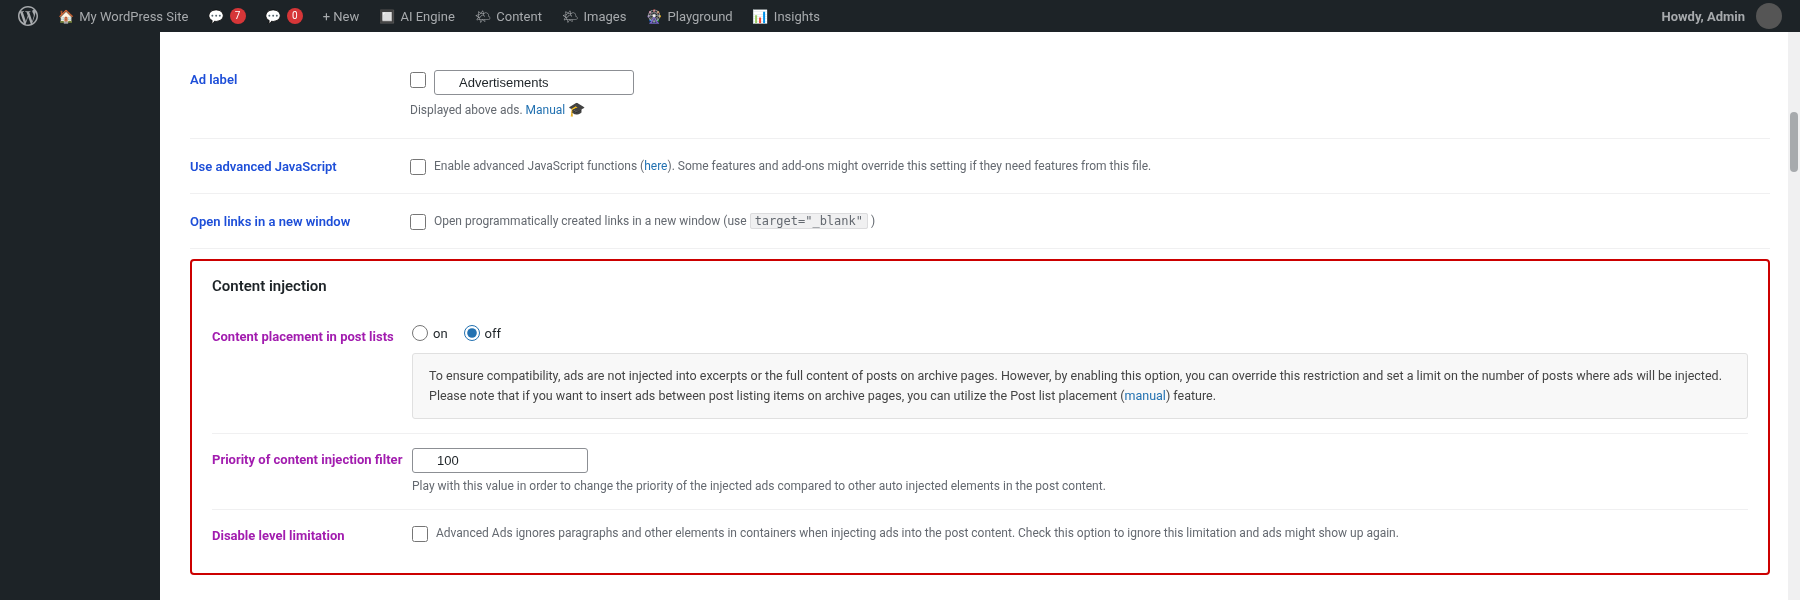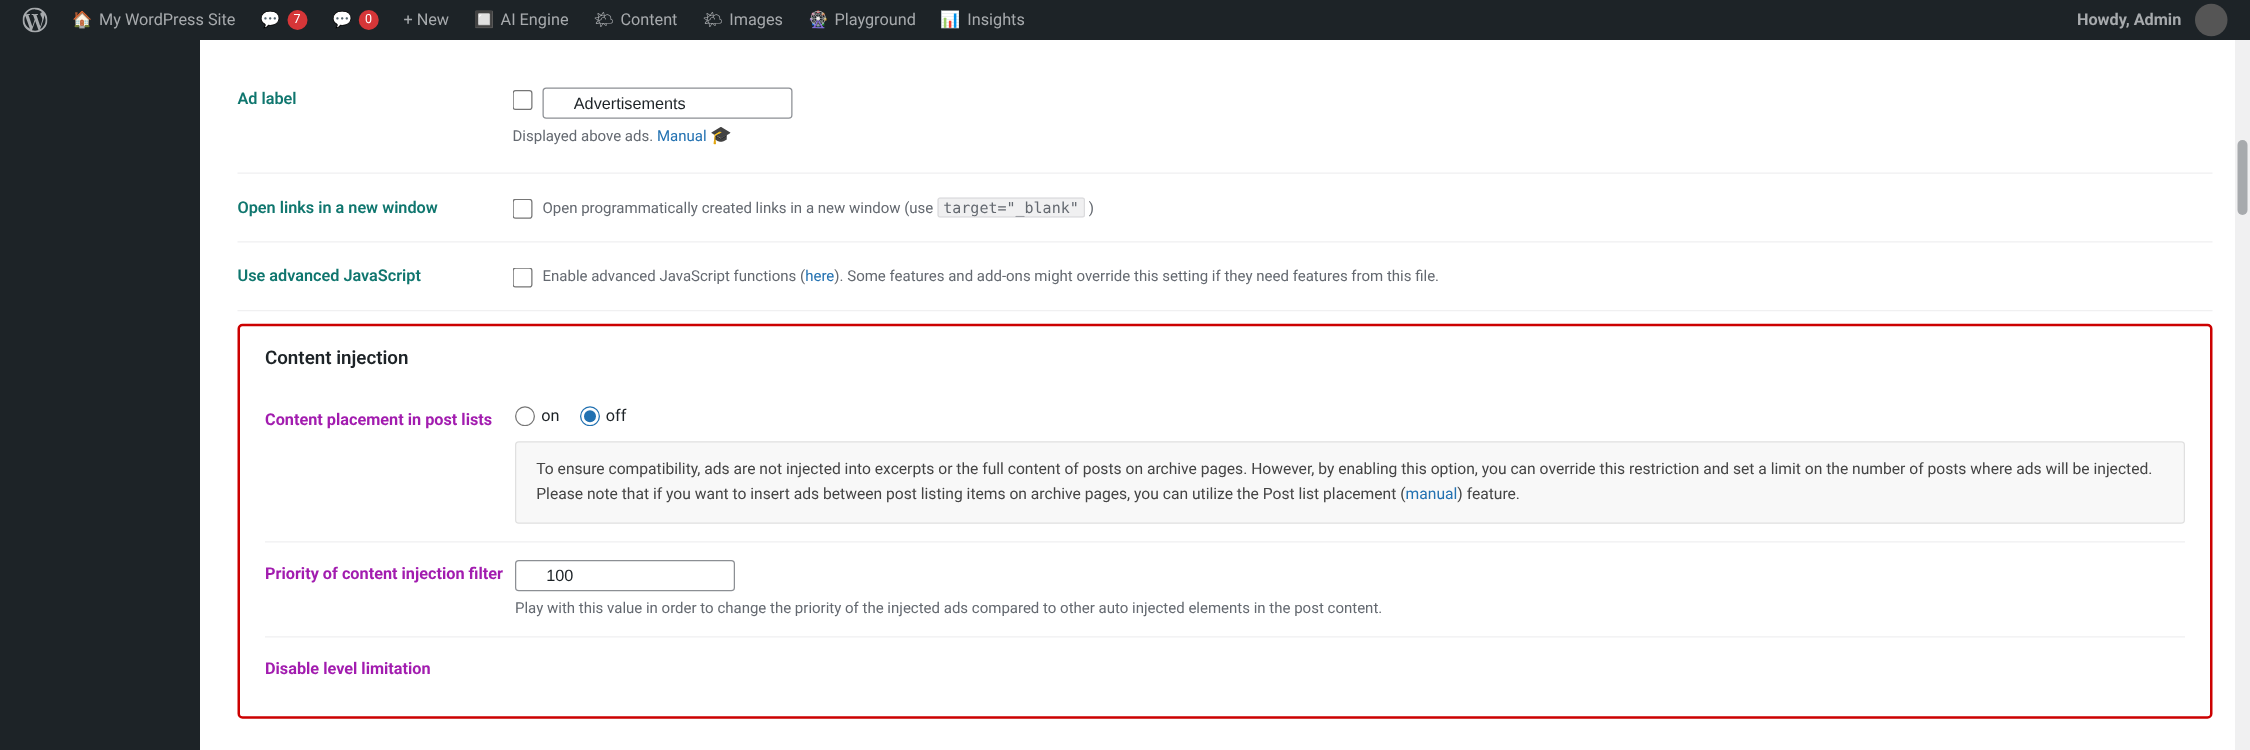--- a/index.html
+++ b/index.html
@@ -63,21 +63,21 @@
       display: flex;
       align-items: flex-start;
       padding: 18px 0;
       border-bottom: 1px solid #f0f0f1;
     }
     .settings-label {
       width: 220px;
       flex-shrink: 0;
       font-weight: 600;
       font-size: 13px;
-      color: #0f766e;
+      color: #1d4ed8;
       padding-top: 2px;
     }
     .settings-control {
       flex: 1;
     }
 
     
     .text-input {
       border: 1px solid #8c8f94;
       border-radius: 3px;
@@ -265,40 +265,40 @@
         </div>
         <div class="help-text">
           <span>Displayed above ads.</span>
           <a href="#">Manual</a>
           <span style="font-size:14px;">🎓</span>
         </div>
       </div>
     </div>
 
     <div class="settings-row">
+      <div class="settings-label">Use advanced JavaScript</div>
+      <div class="settings-control">
+        <div class="checkbox-control">
+          <input type="checkbox" style="">
+          <span class="help-text" style="margin-top:0;">
+            <span>Enable advanced JavaScript functions (</span><a href="#">here</a><span>). Some features and add-ons might override this setting if they need features from this file.</span>
+          </span>
+        </div>
+      </div>
+    </div>
+
+    <div class="settings-row">
       <div class="settings-label">Open links in a new window</div>
       <div class="settings-control">
         <div class="checkbox-control">
           <input type="checkbox" style="">
           <span class="help-text" style="margin-top:0;">
             <span>Open programmatically created links in a new window (use</span>
             <code>target="_blank"</code>
             <span>)</span>
-          </span>
-        </div>
-      </div>
-    </div>
-
-    <div class="settings-row">
-      <div class="settings-label">Use advanced JavaScript</div>
-      <div class="settings-control">
-        <div class="checkbox-control">
-          <input type="checkbox" style="">
-          <span class="help-text" style="margin-top:0;">
-            <span>Enable advanced JavaScript functions (</span><a href="#">here</a><span>). Some features and add-ons might override this setting if they need features from this file.</span>
           </span>
         </div>
       </div>
     </div>
 
     <div class="section-box">
       <div class="section-title">Content injection</div>
 
       <div class="section-row">
         <div class="section-row-label">Content placement in post lists</div>
@@ -322,20 +322,26 @@
       <div class="section-row">
         <div class="section-row-label">Priority of content injection filter</div>
         <div class="section-row-control">
           <input type="text" class="text-input" style="width: 176px;" value="100">
           <div class="help-text">Play with this value in order to change the priority of the injected ads compared to other auto injected elements in the post content.</div>
         </div>
       </div>
 
       <div class="section-row">
         <div class="section-row-label">Disable level limitation</div>
+        <div class="section-row-control">
+          <div class="checkbox-control">
+            <input type="checkbox" style="">
+            <span class="help-text" style="margin-top:0;">Advanced Ads ignores paragraphs and other elements in containers when injecting ads into the post content. Check this option to ignore this limitation and ads might show up again.</span>
+          </div>
+        </div>
       </div>
 
     </div>
 
   </div>
 
   <div class="scrollbar-track">
     <div class="scrollbar-thumb"></div>
   </div>
 </div>

